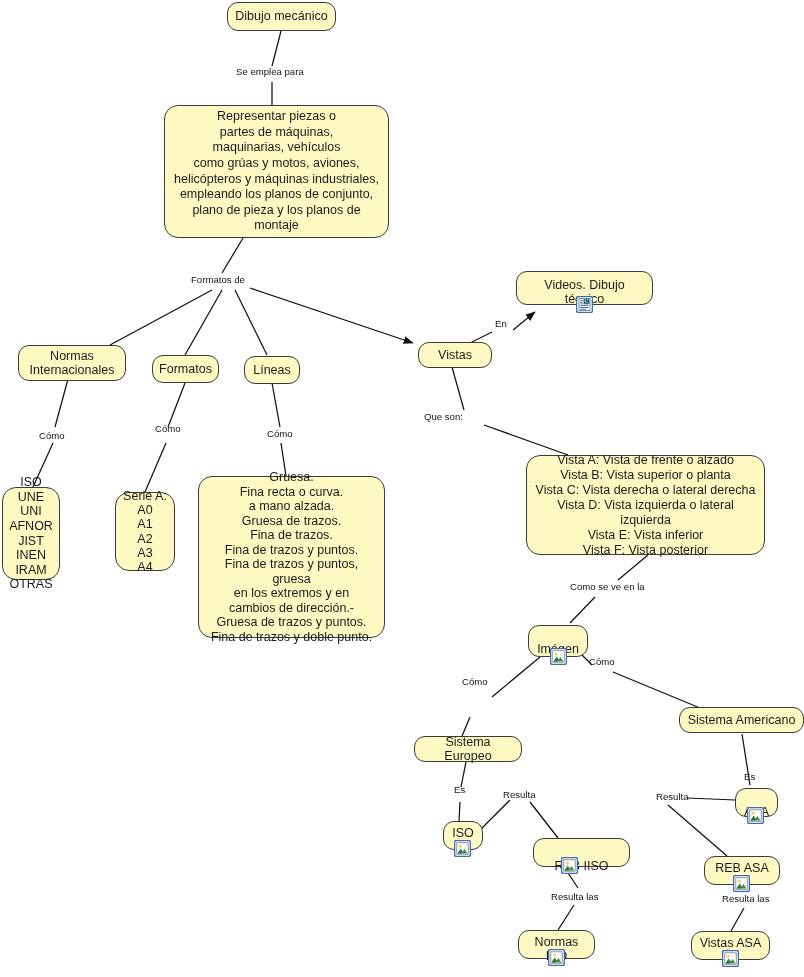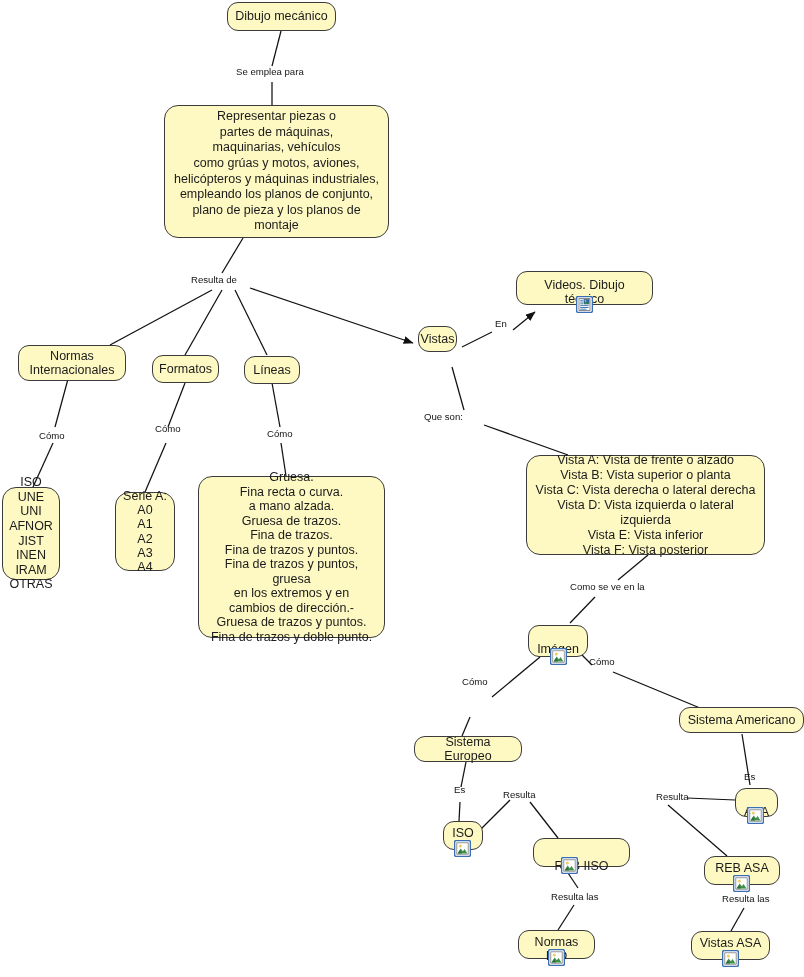--- a/index.html
+++ b/index.html
@@ -141,21 +141,21 @@
 empleando los planos de conjunto,
 plano de pieza y los planos de montaje</div>
 
   <div class="node" style="left:18px; top:345px; width:108px; height:36px;">Normas
 Internacionales</div>
 
   <div class="node" style="left:152px; top:355px; width:67px; height:28px;text-align:center;">Formatos</div>
 
   <div class="node" style="left:244px; top:356px; width:56px; height:28px;">Líneas</div>
 
-  <div class="node" style="left:418px; top:326px; width:39px; height:26px;">Vistas</div>
+  <div class="node" style="left:418px; top:342px; width:74px; height:26px;">Vistas</div>
 
   <div class="node" style="left:516px; top:271px; width:137px; height:34px; align-items:flex-start; padding-top:6px;">Videos. Dibujo técnico</div>
   <span class="res-icon" style="left:576px; top:296px;">
     <svg viewBox="0 0 17 17">
       <rect x="0.6" y="0.6" width="15.8" height="15.8" rx="1.6" fill="#ffffff" stroke="#3a6fb5" stroke-width="1.4"></rect>
       <rect x="3" y="2.6" width="11" height="11.8" fill="#ffffff" stroke="#6f6f6f" stroke-width="0.8"></rect>
       <rect x="8" y="3.6" width="5" height="4.4" fill="#2f6fa8" stroke="#1f4d78" stroke-width="0.6"></rect>
       <circle cx="9.4" cy="5" r="0.8" fill="#ffd65c"></circle>
       <path d="M8.2 8 L10 5.8 L11.4 8 L13 6.6 L13 8 z" fill="#3f8f4a"></path>
       <g fill="#3b6ea8">
@@ -281,21 +281,21 @@
       <rect x="0.6" y="0.6" width="15.8" height="15.8" rx="1.6" fill="#ffffff" stroke="#3a6fb5" stroke-width="1.4"></rect>
       <rect x="2.8" y="2.8" width="11.4" height="11.4" fill="#ffffff" stroke="#7a7a7a" stroke-width="0.8"></rect>
       <circle cx="6.3" cy="6.1" r="1.2" fill="#ffd65c" stroke="#d7a82b" stroke-width="0.4"></circle>
       <path d="M3.6 13.4 L6.6 8.4 L8.9 11.3 L10.6 9 L13.4 13.4 z" fill="#3f8f4a"></path>
       <path d="M3.6 13.4 L6.0 10.1 L8.1 13.4 z" fill="#2f6f3a"></path>
     </svg>
   </span>
 
   <span class="link-label" style="left:236px; top:66px;">Se emplea para</span>
 
-  <span class="link-label" style="left:191px; top:274px;">Resulta de</span>
+  <span class="link-label" style="left:191px; top:274px;">Formatos de</span>
 
   <span class="link-label" style="left:39px; top:430px;">Cómo</span>
 
   <span class="link-label" style="left:155px; top:423px;">Cómo</span>
 
   <span class="link-label" style="left:267px; top:428px;">Cómo</span>
 
   <span class="link-label" style="left:495px; top:318px;">En</span>
 
   <span class="link-label" style="left:424px; top:411px;">Que son:</span>

